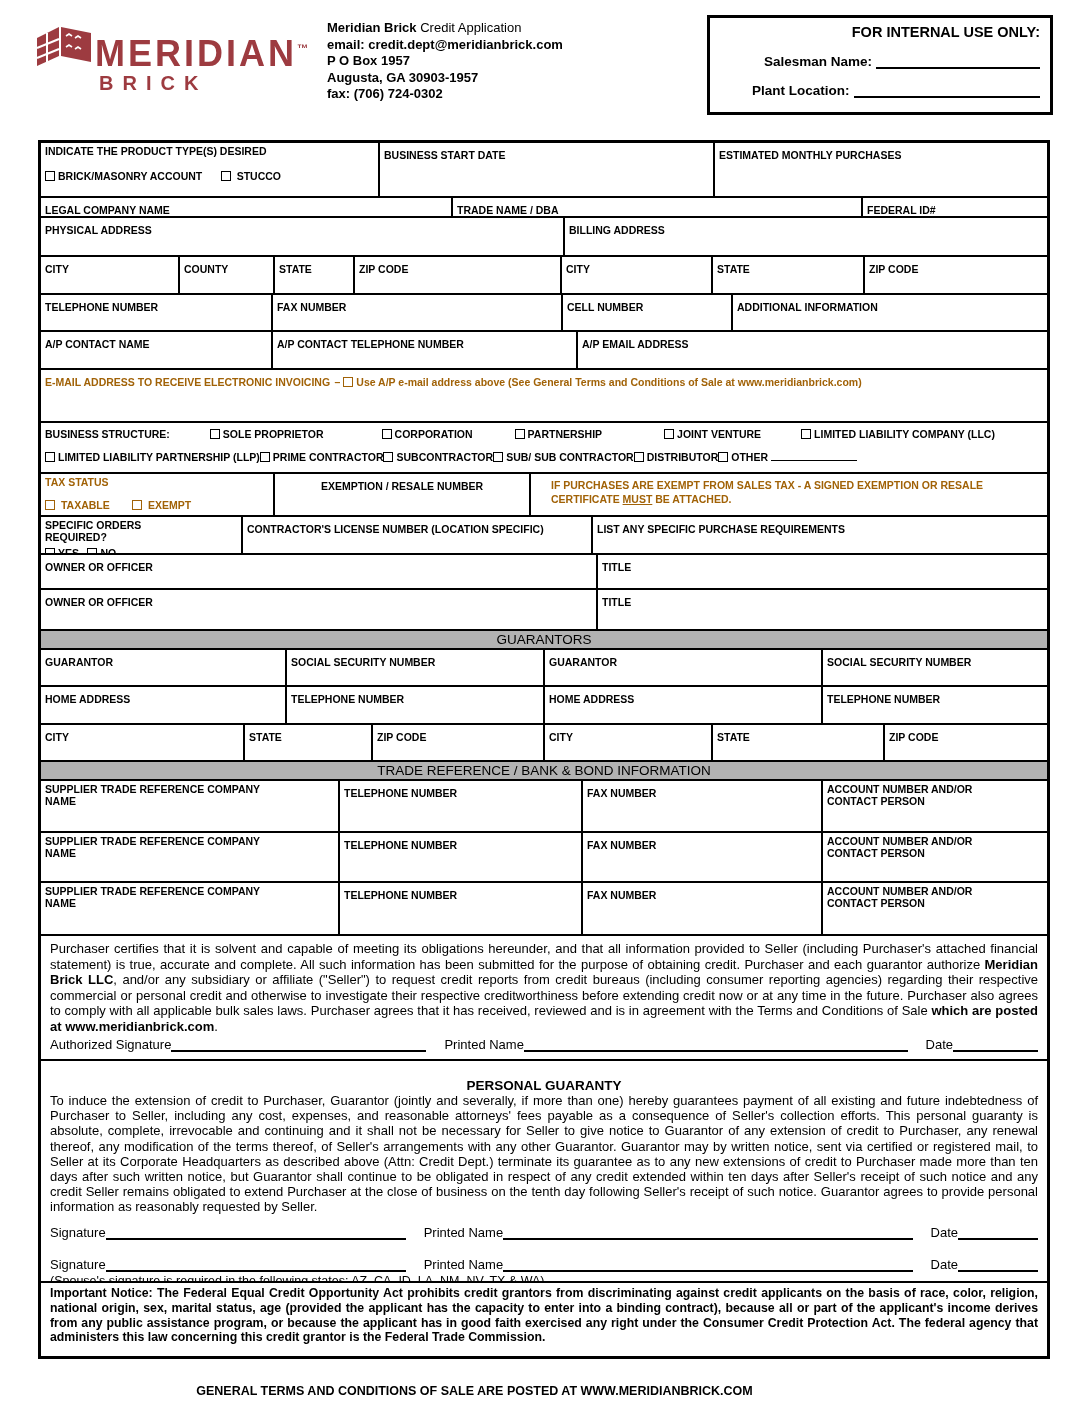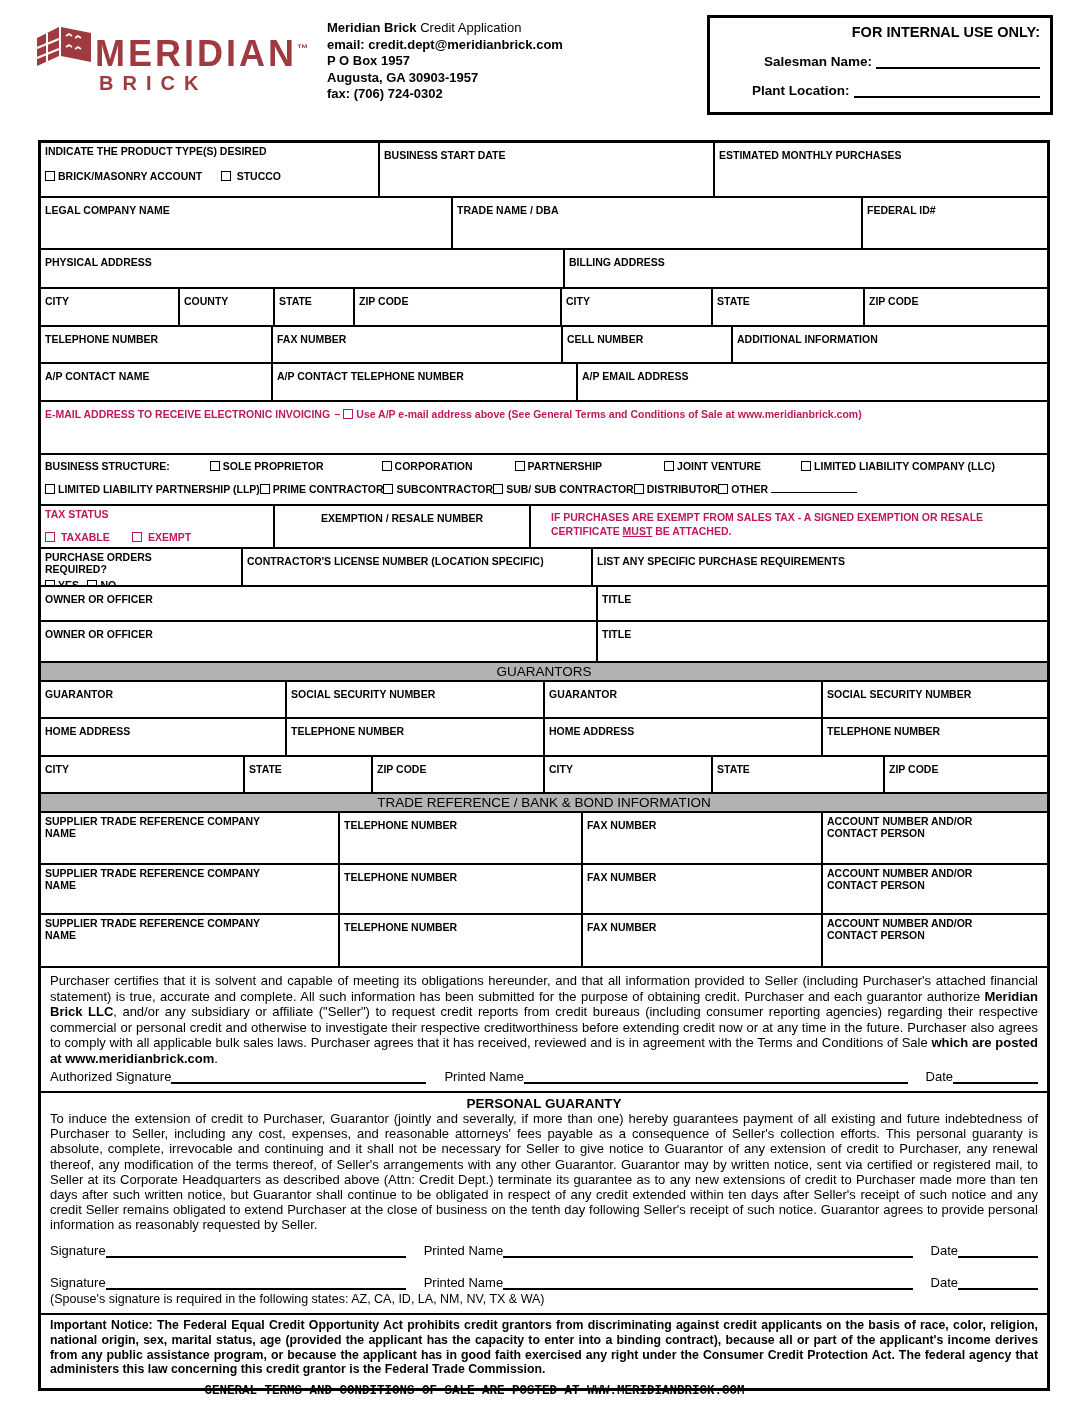--- a/index.html
+++ b/index.html
@@ -25,34 +25,34 @@
 
   
   .frm { position:absolute; top:140px; left:38px; width:1012px; border:3px solid #000; box-sizing:border-box; background:#fff; }
   .row { display:flex; border-top:2px solid #000; box-sizing:border-box; }
   .row:first-child { border-top:none; }
   .cell { border-left:2px solid #000; box-sizing:border-box; padding:2px 4px; overflow:hidden; }
   .cell:first-child { border-left:none; }
   .lbl { font-size:10.5px; font-weight:bold; }
   .ctr { text-align:center; }
   .band { background:#b2b2b2; text-align:center; font-size:13.5px; padding:1px 0; }
-  .red { color:#be185d; }
+  .red { color:#a16207; }
   .cb { display:inline-block; width:10px; height:10px; border:1.6px solid currentColor; box-sizing:border-box; vertical-align:-1px; margin-right:3px; background:#fff; }
   .cbitem { font-size:10.5px; font-weight:bold; white-space:nowrap; }
   .ul { text-decoration:underline; }
   .para { font-size:13px; line-height:15.6px; text-align:justify; }
   .sigrow { display:flex; align-items:flex-end; font-size:13px; margin-top:6px; }
   .sigrow .fill { border-bottom:2px solid #000; height:12px; }
   .f1 { flex:0 0 255px; } .f3 { flex:0 0 85px; }
   .sp { flex:0 0 18px; }
   .smallline { border-bottom:1.6px solid currentColor; display:inline-block; width:86px; height:10px; }
   .bsrow1 { display:flex; align-items:center; margin-top:3px; }
   .bsrow2 { display:flex; align-items:center; margin-top:10px; justify-content:flex-start; padding-right:6px; }
   .notice { font-weight:bold; font-size:12.3px; line-height:14.8px; text-align:justify; }
-  .footer { position:absolute; top:1384px; left:0; width:949px; text-align:center; font-weight:bold; font-size:12.5px;font-family:Liberation Mono, monospace; }
+  .footer { position:absolute; top:1384px; left:0; width:949px; text-align:center; font-weight:bold; font-size:12.5px; }
 </style>
 </head>
 <body>
 
 <div class="page">
 
   <div class="hdr">
 
     <div class="logo">
       <svg width="58" height="58" viewBox="0 0 58 58">
@@ -110,21 +110,21 @@
         </div>
       </div>
       <div class="cell" style="width:335px">
         <span class="lbl">BUSINESS START DATE</span>
       </div>
       <div class="cell" style="flex:1">
         <span class="lbl">ESTIMATED MONTHLY PURCHASES</span>
       </div>
     </div>
 
-    <div class="row" style="height:52px">
+    <div class="row" style="height:20px">
       <div class="cell" style="width:410px"><span class="lbl">LEGAL COMPANY NAME</span></div>
       <div class="cell" style="width:410px"><span class="lbl">TRADE NAME / DBA</span></div>
       <div class="cell" style="flex:1"><span class="lbl">FEDERAL ID#</span></div>
     </div>
 
     <div class="row" style="height:39px">
       <div class="cell" style="width:522px"><span class="lbl">PHYSICAL ADDRESS</span></div>
       <div class="cell" style="flex:1"><span class="lbl">BILLING ADDRESS</span></div>
     </div>
 
@@ -190,21 +190,21 @@
       </div>
       <div class="cell ctr" style="width:256px"><span class="lbl">EXEMPTION / RESALE NUMBER</span></div>
       <div class="cell red" style="flex:1; padding-left:20px">
         <div class="lbl" style="margin-top:3px">IF PURCHASES ARE EXEMPT FROM SALES TAX - A SIGNED EXEMPTION OR RESALE</div>
         <div class="lbl" style="margin-top:2px"><span>CERTIFICATE</span> <span class="ul">MUST</span> <span>BE ATTACHED.</span></div>
       </div>
     </div>
 
     <div class="row" style="height:38px">
       <div class="cell" style="width:200px">
-        <div class="lbl">PURCHASE ORDERS</div>
+        <div class="lbl">SPECIFIC ORDERS</div>
         <div class="lbl">REQUIRED?</div>
         <div>
           <span class="cbitem"><span class="cb"></span><span>YES</span></span>
           <span class="cbitem" style="margin-left:4px"><span class="cb"></span><span>NO</span></span>
         </div>
       </div>
       <div class="cell" style="width:350px"><span class="lbl">CONTRACTOR'S LICENSE NUMBER (LOCATION SPECIFIC)</span></div>
       <div class="cell" style="flex:1"><span class="lbl">LIST ANY SPECIFIC PURCHASE REQUIREMENTS</span></div>
     </div>
 
@@ -284,21 +284,21 @@
           <span>Printed Name</span>
           <span class="fill" style="flex:1"></span>
           <span class="sp"></span>
           <span>Date</span>
           <span class="fill f3"></span>
         </div>
       </div>
     </div>
 
     <div class="row" style="height:222px">
-      <div class="cell" style="flex:1; padding:3px 9px">
+      <div class="cell" style="flex:1; padding:17px 9px">
         <div class="ctr" style="font-weight:bold; font-size:13.5px">PERSONAL GUARANTY</div>
         <div class="para" style="line-height:15.2px">To induce the extension of credit to Purchaser, Guarantor (jointly and severally, if more than one) hereby guarantees payment of all existing and future indebtedness of Purchaser to Seller, including any cost, expenses, and reasonable attorneys' fees payable as a consequence of Seller's collection efforts. This personal guaranty is absolute, complete, irrevocable and continuing and it shall not be necessary for Seller to give notice to Guarantor of any extension of credit to Purchaser, any renewal thereof, any modification of the terms thereof, of Seller's arrangements with any other Guarantor. Guarantor may by written notice, sent via certified or registered mail, to Seller at its Corporate Headquarters as described above (Attn: Credit Dept.) terminate its guarantee as to any new extensions of credit to Purchaser made more than ten days after such written notice, but Guarantor shall continue to be obligated in respect of any credit extended within ten days after Seller's receipt of such notice and any credit Seller remains obligated to extend Purchaser at the close of business on the tenth day following Seller's receipt of such notice. Guarantor agrees to provide personal information as reasonably requested by Seller.</div>
         <div class="sigrow" style="margin-top:10px">
           <span>Signature</span>
           <span class="fill" style="flex:0 0 300px"></span>
           <span class="sp"></span>
           <span>Printed Name</span>
           <span class="fill" style="flex:1"></span>
           <span class="sp"></span>
           <span>Date</span>

